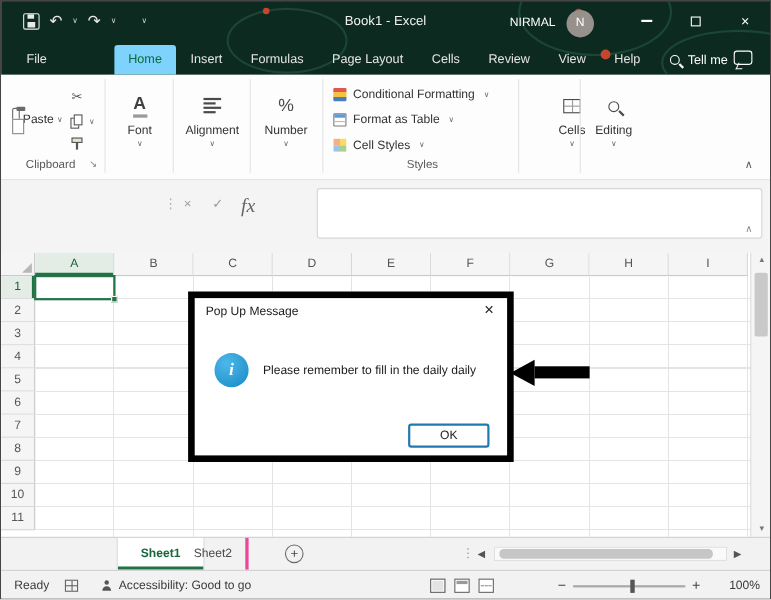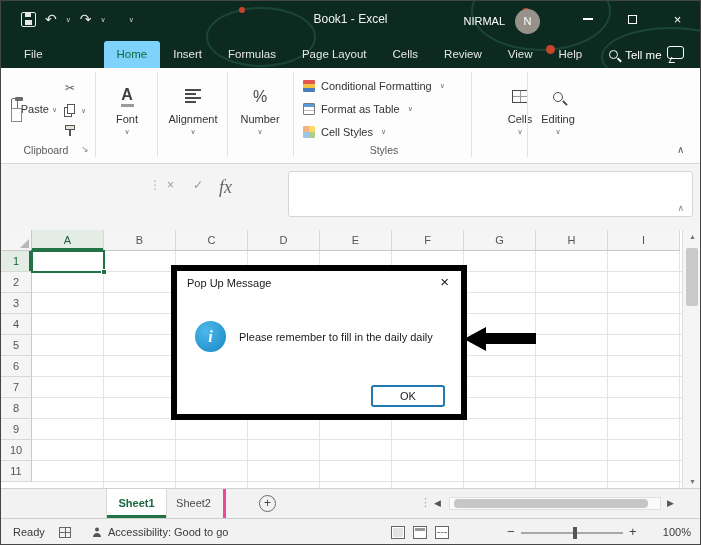--- a/index.html
+++ b/index.html
@@ -118,21 +118,21 @@
   .ok { position:absolute; right:16px; bottom:7px; width:74px; height:22px; background:#fff; border:2px solid #2079b0; border-radius:3px; font-size:11px; color:#222; font-family:"Liberation Sans", sans-serif; }
 
   
   .arrow { position:absolute; left:0; top:0; z-index:11; }
   .arrow-head { position:absolute; left:463px; top:326px; width:0; height:0; border-top:12px solid transparent; border-bottom:12px solid transparent; border-right:22px solid #000; }
   .arrow-shaft { position:absolute; left:485px; top:332px; width:50px; height:11px; background:#000; }
 
   
   .sheetbar { position:absolute; left:0; top:487px; width:100%; height:30px; background:#f2f2f2; border-top:1px solid #d0d0d0; }
   .stab { position:absolute; top:0; height:29px; line-height:28px; text-align:center; font-size:11px; }
-  .stab.active { left:105px; width:61px; background:#fff; color:#17683f; font-weight:bold; box-shadow:inset 0 -3px 0 #217346; border-left:1px solid #d8d8d8; border-right:1px solid #d8d8d8; }
+  .stab.active { left:105px; width:80px; background:#fff; color:#17683f; font-weight:bold; box-shadow:inset 0 -3px 0 #217346; border-left:1px solid #d8d8d8; border-right:1px solid #d8d8d8; }
   .stab.inactive { left:163px; width:62px; color:#4a4a4a; border-right:3px solid #ec4899; }
   .addsheet { position:absolute; left:258px; top:6px; width:17px; height:17px; border:1.2px solid #6a6a6a; border-radius:50%; color:#444; font-size:12px; line-height:14px; text-align:center; }
   .hdots { position:absolute; left:419px; top:7px; color:#9a9a9a; font-size:11px; }
   .harrow { position:absolute; top:9px; font-size:9px; color:#555; }
   .htrack { position:absolute; left:448px; top:8px; width:212px; height:13px; background:#fafafa; border:1px solid #e0e0e0; }
   .hthumb { position:absolute; left:4px; top:1px; width:194px; height:9px; background:#c6c6c6; border-radius:4px; }
 
   
   .statusbar { position:absolute; left:0; top:517px; width:100%; height:28px; background:#f2f2f2; border-top:1px solid #cfcfcf; font-size:11px; color:#3a3a3a; }
   .ready { position:absolute; left:12px; top:0; line-height:26px; }

